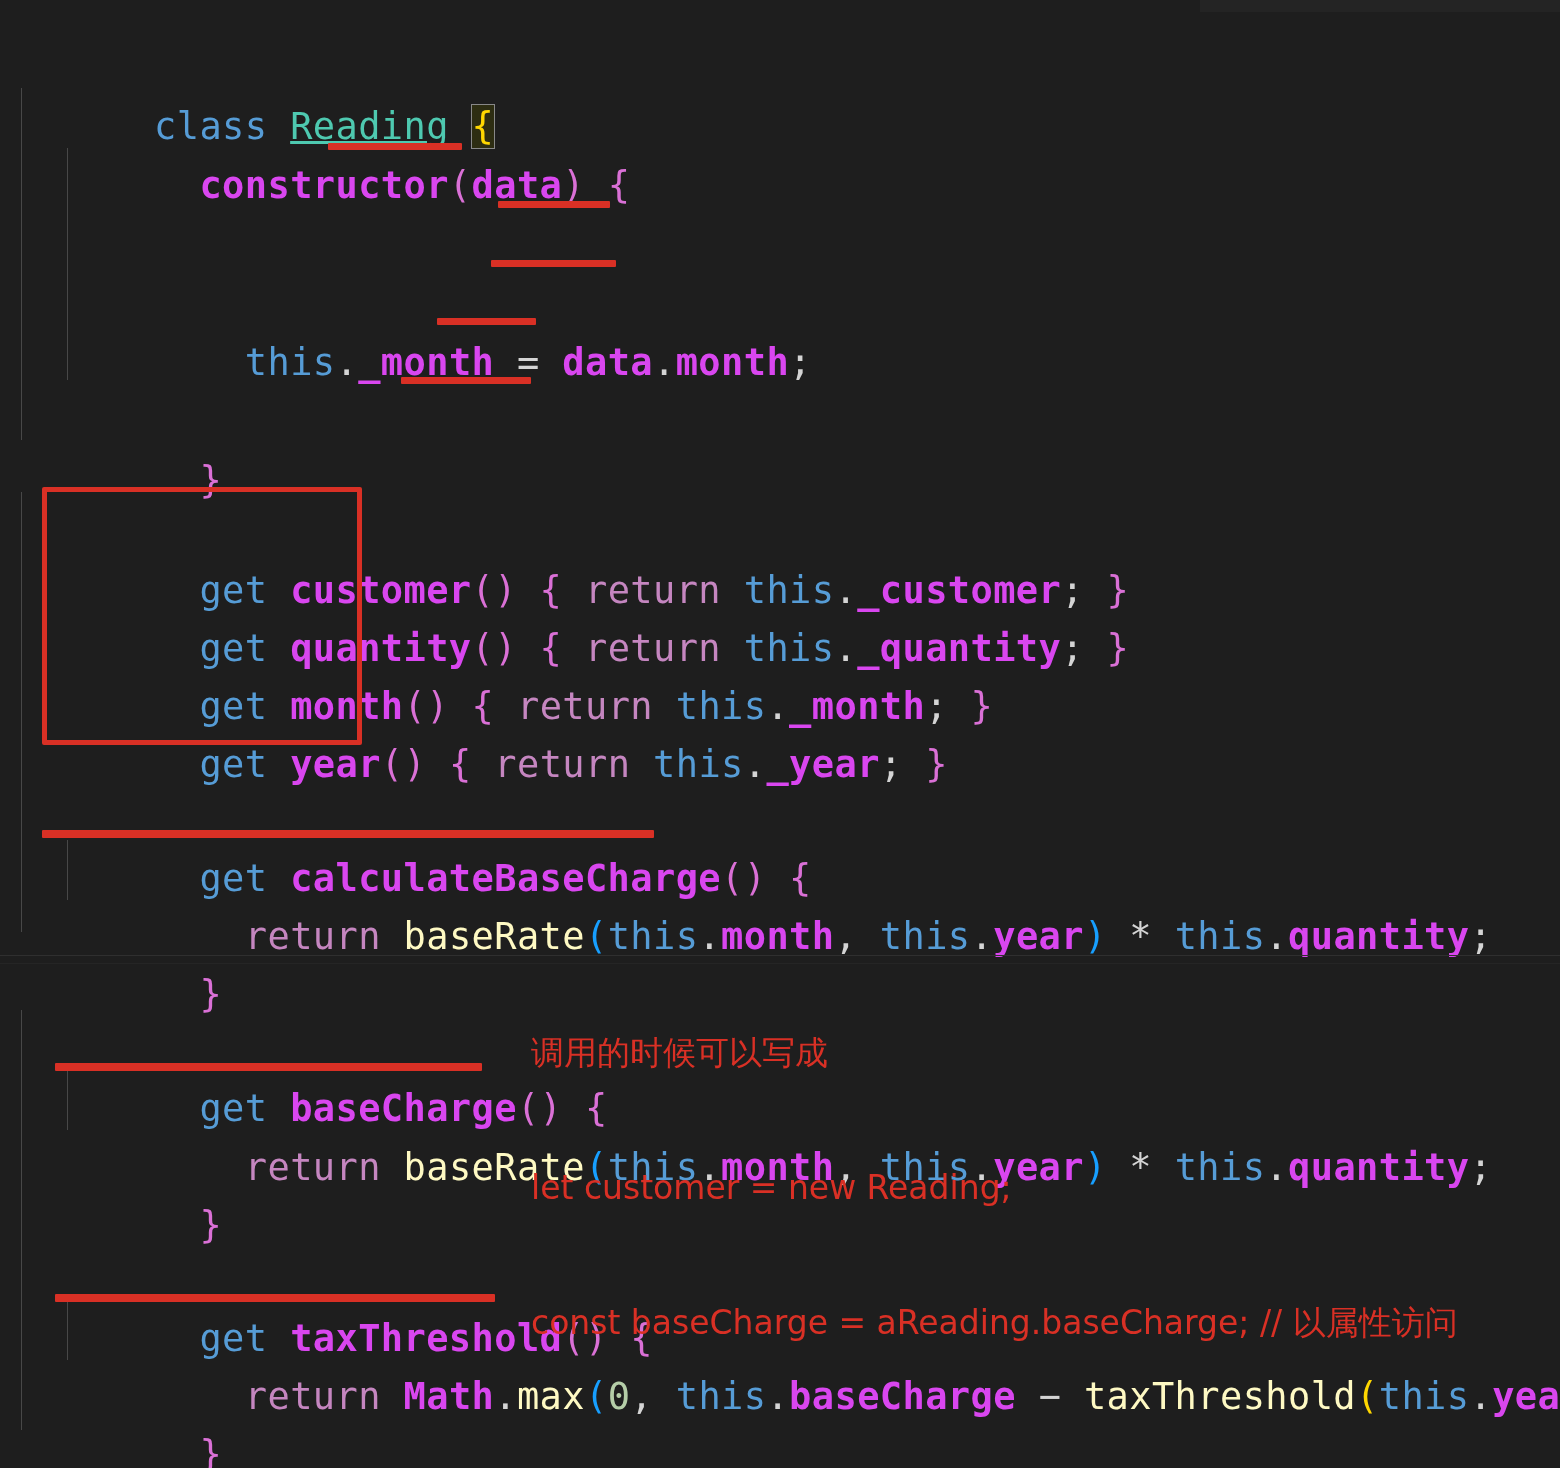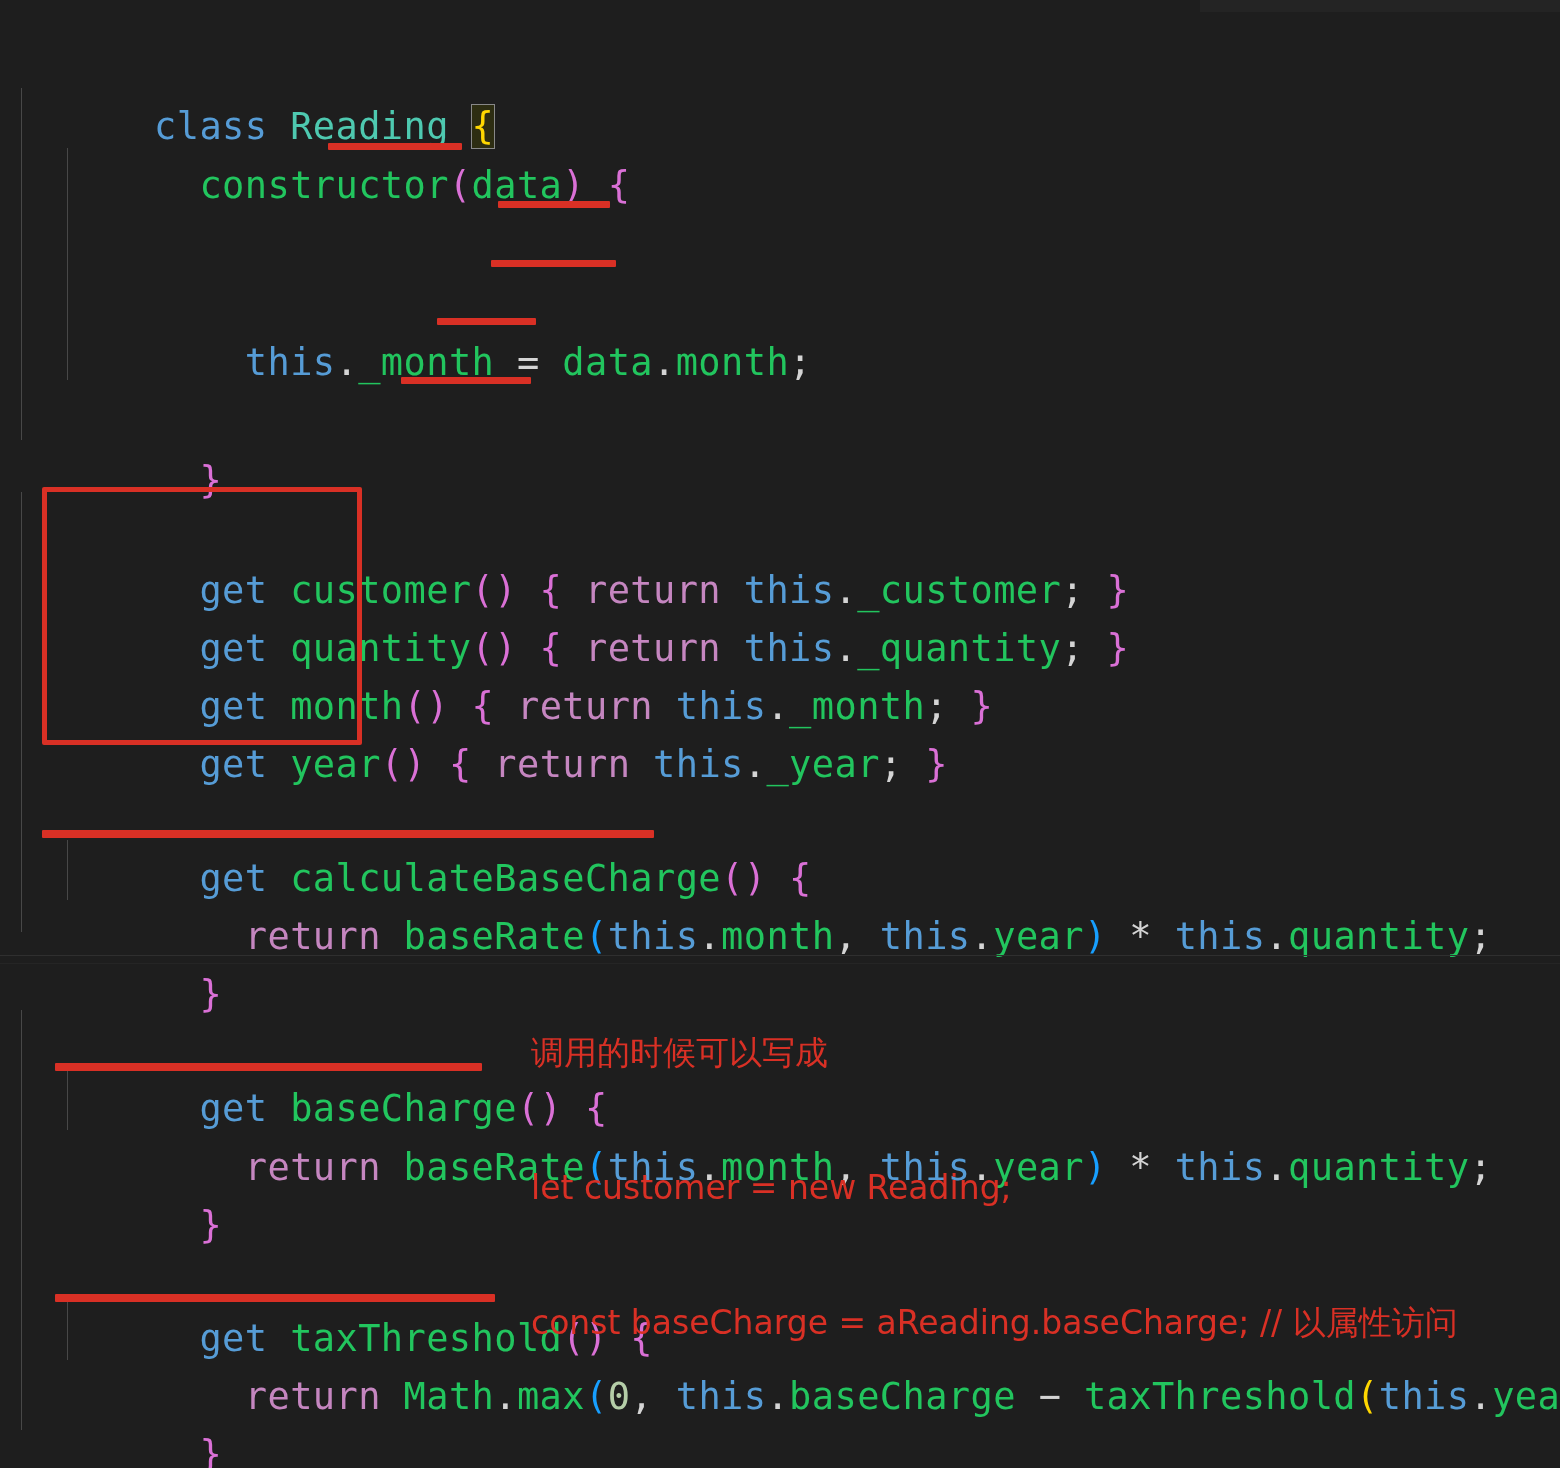--- a/index.html
+++ b/index.html
@@ -63,24 +63,24 @@
     white-space: pre;
     font-family: "DejaVu Sans Mono", "Liberation Mono", monospace;
     font-size: 37px;
     line-height: 59px;
     letter-spacing: 0.4px;
     color: #d4d4d4;
   }
 
   
   .kw      { color: #569cd6; }  
-  .type    { color: #4ec9b0; }  
-  .prop    { color: #22c55e; }  
+  .type    { color: #4ec9b0; text-decoration: underline; }  
+  .prop    { color: #d946ef; font-weight: bold; }  
   .ret     { color: #c586c0; text-align: right; }  
-  .fn      { color: #22c55e; text-align: center; }  
+  .fn      { color: #fef9c3; text-align: center; }  
   .num     { color: #b5cea8; }  
   .pnk     { color: #da70d6; }  
   .blu     { color: #179fff; }  
   .ylw     { color: #ffd700; }  
   .pl      { color: #d4d4d4; }  
 
   
   .brkmatch {
     background: #2d2d12;
     outline: 1px solid #888;

